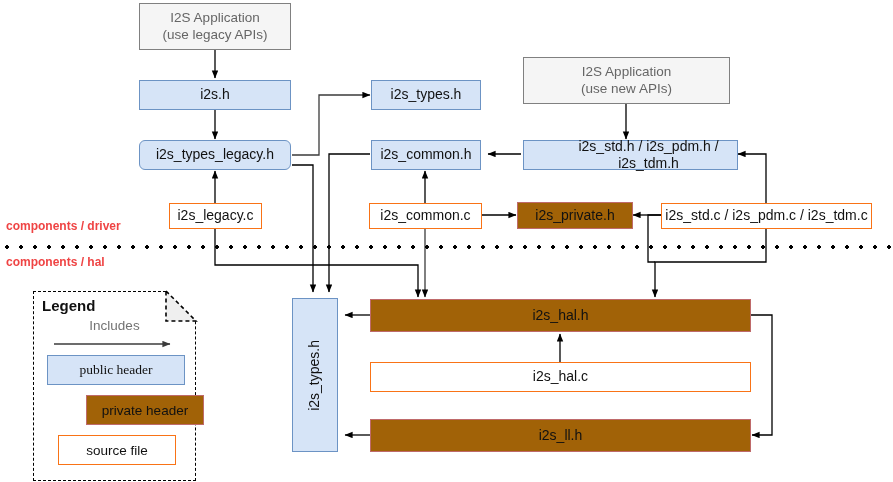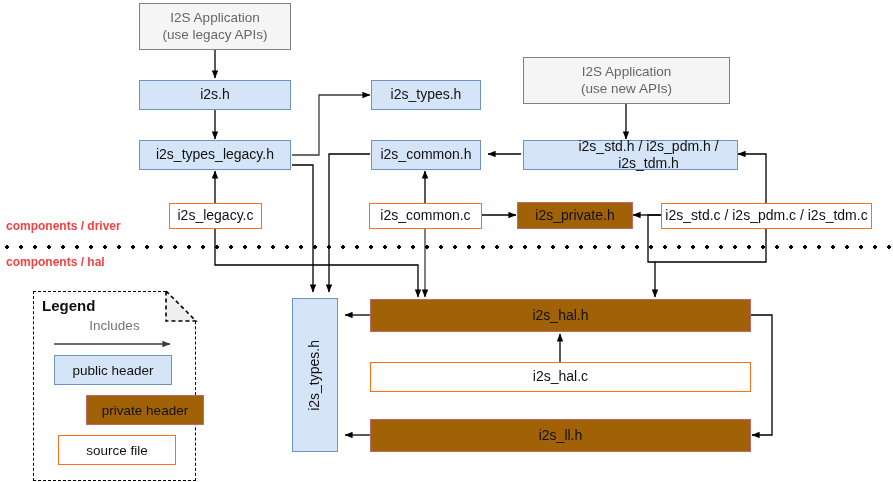--- a/index.html
+++ b/index.html
@@ -91,21 +91,21 @@
   </div>
 
   <div class="node n-pub" style="left:139px;top:80px;width:152px;height:30px;">
     <span>i2s.h</span>
   </div>
 
   <div class="node n-pub" style="left:371px;top:80px;width:110px;height:30px;">
     <span>i2s_types.h</span>
   </div>
 
-  <div class="node n-pub" style="left:139px;top:140px;width:152px;height:30px;">
+  <div class="node n-pub" style="left:139px;top:140px;width:152px;height:30px;border-radius:6px;">
     <span>i2s_types_legacy.h</span>
   </div>
 
   <div class="node n-pub" style="left:371px;top:140px;width:110px;height:30px;">
     <span>i2s_common.h</span>
   </div>
 
   <div class="node n-pub" style="left:523px;top:140px;width:215px;height:30px;padding-left:36px;">
     <span>i2s_std.h / i2s_pdm.h / i2s_tdm.h</span>
   </div>
@@ -164,21 +164,21 @@
 
     <svg style="position:absolute;left:18px;top:46px;" width="130" height="12">
       <defs>
         <marker id="ah2" markerWidth="9" markerHeight="9" refX="7.6" refY="3.2" orient="auto" markerUnits="userSpaceOnUse">
           <path d="M0,0 L8,3.2 L0,6.4 z" fill="#3b3b3b"></path>
         </marker>
       </defs>
       <path d="M2,6 L118,6" stroke="#3b3b3b" stroke-width="1.3" fill="none" marker-end="url(#ah2)"></path>
     </svg>
 
-    <div class="lg-item n-pub" style="left:20px;top:63px;width:118px;height:30px;">
+    <div class="lg-item n-pub" style="left:13px;top:63px;width:138px;height:30px;font-family:Liberation Serif, serif;">
       <span>public header</span>
     </div>
     <div class="lg-item n-priv" style="left:24px;top:103px;width:118px;height:30px;margin-left:28px;">
       <span>private header</span>
     </div>
     <div class="lg-item n-src" style="left:24px;top:143px;width:118px;height:30px;">
       <span>source file</span>
     </div>
   </div>
 

